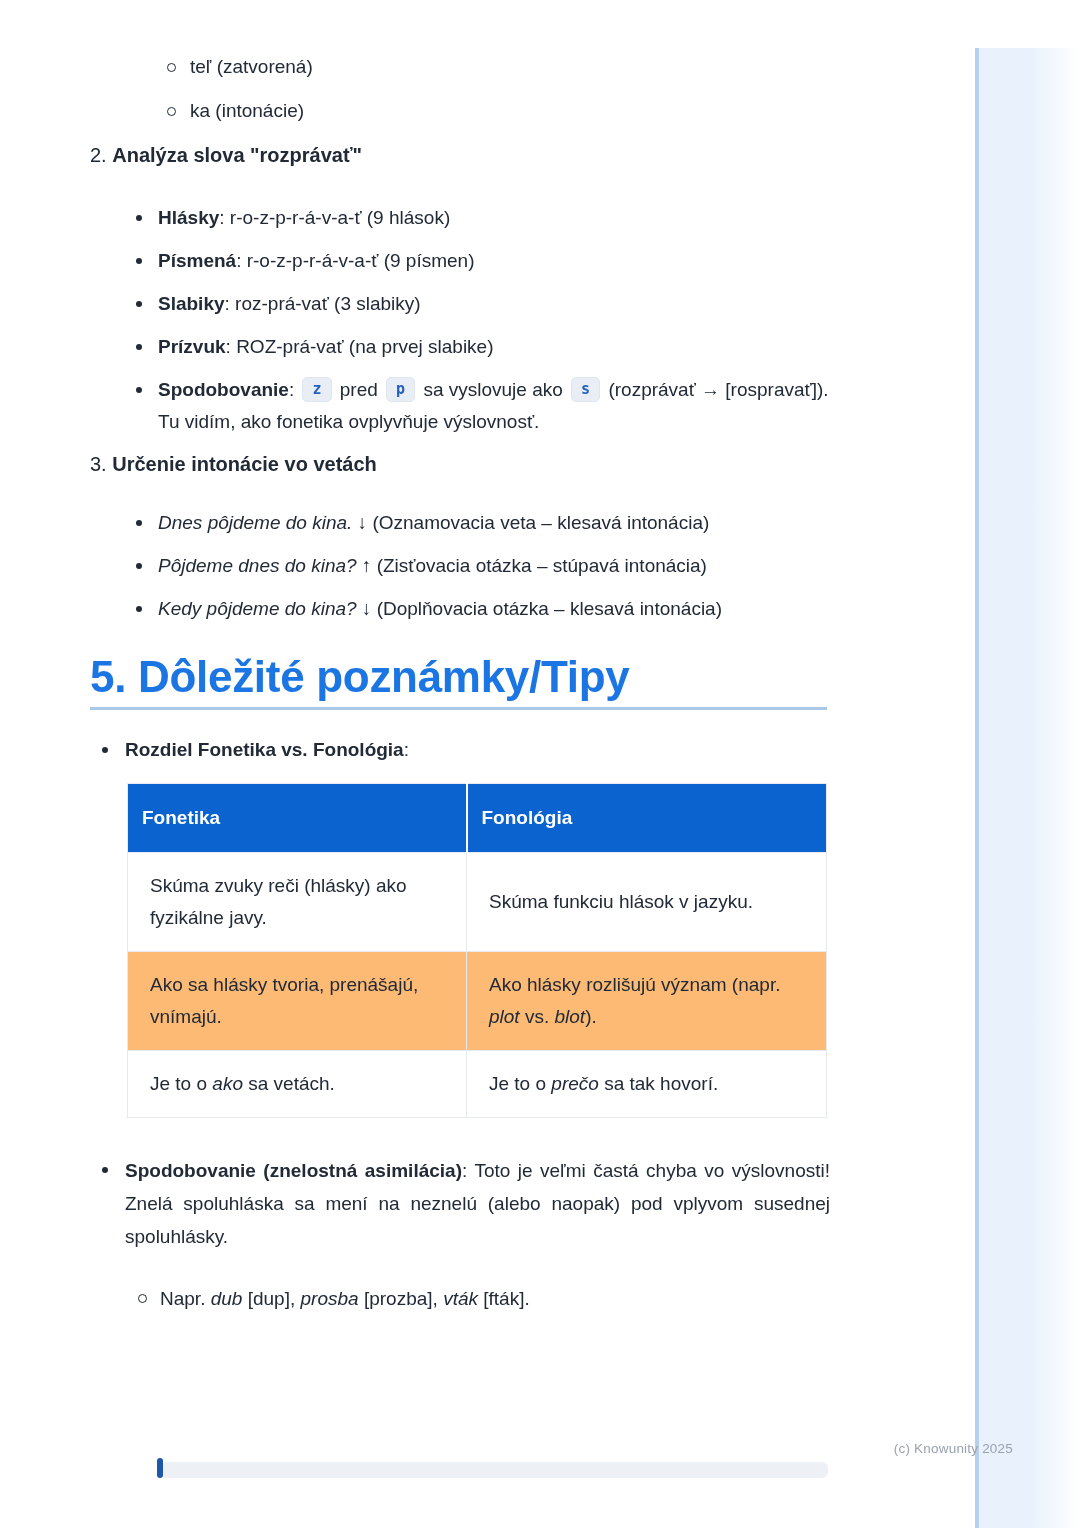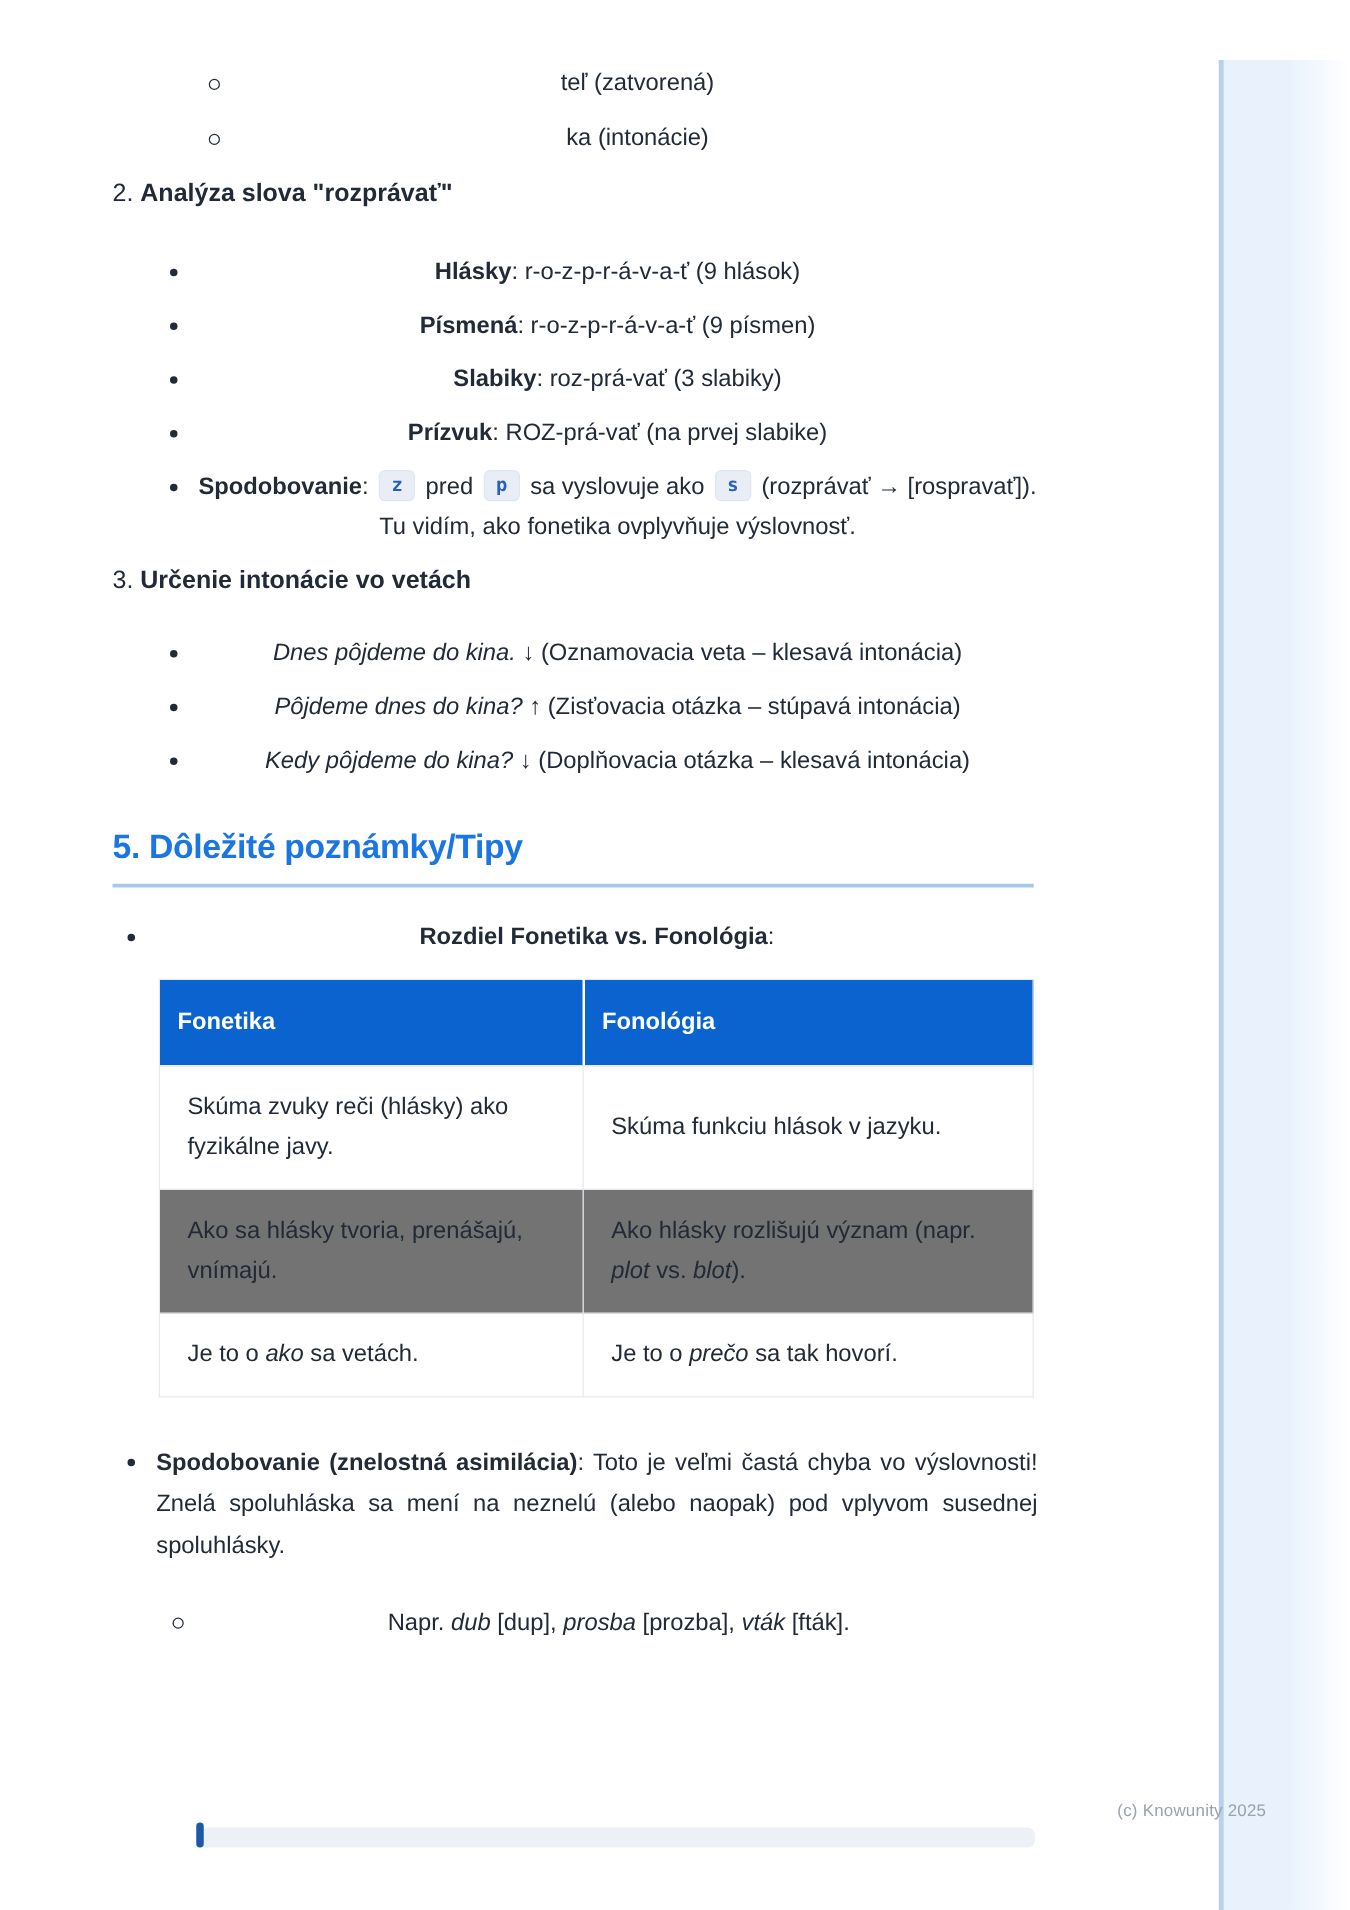--- a/index.html
+++ b/index.html
@@ -17,21 +17,21 @@
     border-left:4px solid #b7d1ec;
     box-sizing:border-box;
   }
   .copyright{
     position:absolute;top:1441px;right:67px;
     font-size:13.5px;color:#99a2ae;z-index:3;letter-spacing:.2px;
   }
   
   .content{position:absolute;left:90px;top:0;width:740px;padding-top:52px;box-sizing:border-box;}
   ul{list-style:none;margin:0;padding:0;}
-  li{position:relative;font-size:19px;line-height:32px;margin-bottom:11px;text-align:center;}
+  li{position:relative;font-size:19px;line-height:32px;margin-bottom:11px;}
   
   .b-disc{position:absolute;width:6px;height:6px;border-radius:50%;background:#212a36;top:13px;}
   .b-circle{position:absolute;width:7px;height:7px;border-radius:50%;border:1.6px solid #212a36;background:transparent;top:11px;box-sizing:content-box;}
   
   .intro-list li{line-height:30px;margin-bottom:14px;}
   .intro-list li{padding-left:100px;}
   .intro-list .b-circle{left:77px;}
   
   .num-heading{margin-top:10px;font-size:20px;line-height:30px;}
   .num-heading .num{font-weight:400;}
@@ -46,21 +46,21 @@
   .chip{
     display:inline-block;
     font-family:"DejaVu Sans Mono", monospace;
     font-size:15px;font-weight:700;color:#2561bd;
     background:#e9eef6;border:1px solid #dfe6f0;border-radius:5px;
     padding:2px 9px;line-height:19px;margin:0 3px;vertical-align:2px;
   }
   
   .h2{
     margin:30px 0 0 0;
-    font-size:27px;line-height:44px;font-weight:700;color:#1b76e4;letter-spacing:-.3px;
+    font-size:44px;line-height:44px;font-weight:700;color:#1b76e4;letter-spacing:-.3px;
   }
   .h2-rule{margin-top:8px;height:3px;width:737px;background:#a9c8e8;border:none;}
   
   .tips-list{margin-top:24px;}
   .tips-list li{padding-left:35px;}
   .tips-list .b-disc{left:12px;}
   .tips-list .justify{text-align:justify;line-height:33px;}
   
   .cmp-table{
     margin:17px 0 0 37px;width:700px;border-collapse:collapse;table-layout:fixed;
@@ -69,21 +69,21 @@
   .cmp-table col.c1{width:339px;}
   .cmp-table th{
     background:#0b63cf;color:#ffffff;font-weight:700;text-align:left;
     padding:19px 14px;line-height:30px;
   }
   .cmp-table th:first-child{border-right:2px solid #ffffff;}
   .cmp-table td{
     padding:17px 22px;line-height:32px;vertical-align:middle;
     border:1px solid #e6e9ed;background:#ffffff;
   }
-  .cmp-table tr.alt td{background:#737373;}
+  .cmp-table tr.alt td{background:#fdba74;}
   
   .napr-list{margin-top:30px;}
   .napr-list li{padding-left:70px;}
   .napr-list .b-circle{left:48px;}
   
   .quote{position:absolute;left:157px;top:1458px;width:671px;height:20px;}
   .quote-bar{position:absolute;left:0;top:0;width:6px;height:20px;background:#1c57a8;border-radius:3px;}
   .quote-box{position:absolute;left:5px;top:4px;right:0;height:16px;background:#edf1f6;border-radius:4px 6px 6px 4px;}
 </style>
 </head>

